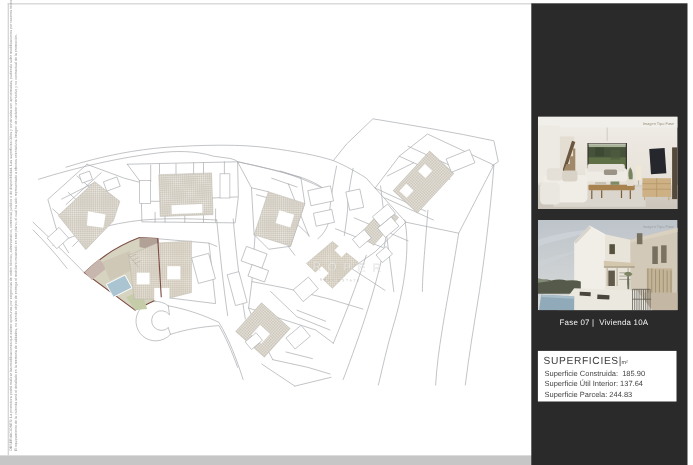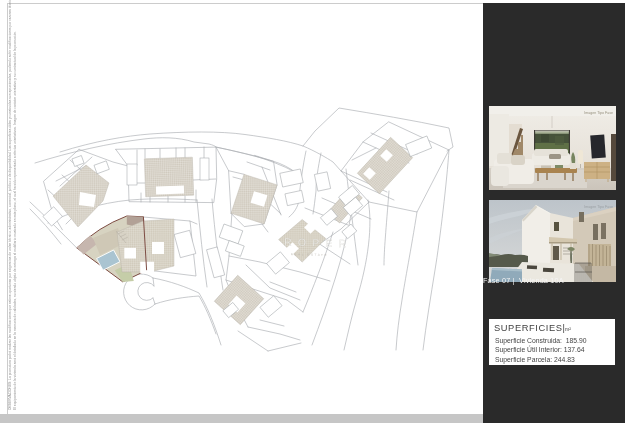--- a/index.html
+++ b/index.html
@@ -278,17 +278,17 @@
 <path d="M81.5,63 q-1,-10 0.5,-14 q1.5,4 1,14 Z" fill="#6e7360"></path>
 <path d="M78,49 q4,-4 8,0 q-2.5,4 -8,0 Z" fill="#7b8463"></path>
 
 <g stroke="#55524a" stroke-width="0.65" fill="none">
 <path d="M86 63 H102 M86 72 H103"></path>
 <path d="M86 63 V82 M88 63 V82 M90 63 V82 M92 63 V82 M94 63 V82 M96 63 V82 M98 63 V82 M100 63 V82 M102 63 V82"></path>
 </g>
 <text x="124" y="7.5" text-anchor="end" font-size="3.6" fill="#9aa0a4" font-family="Liberation Sans">Imagen Tipo Fase</text>
 </svg>
 
-<div class="abs" style="left:483px;top:276px;width:132px;text-align:left;color:#f5f5f5;font-size:7.2px;letter-spacing:0.2px">Fase 07 |&nbsp; Vivienda 10A</div>
+<div class="abs" style="left:483px;top:288px;width:132px;text-align:center;color:#f5f5f5;font-size:7.2px;letter-spacing:0.2px">Fase 07 |&nbsp; Vivienda 10A</div>
 
 <div class="abs" style="left:489px;top:319px;width:126px;height:46px;background:#ffffff"></div>
 <div class="abs" style="left:494px;top:322.5px;color:#404040;font-size:9.3px;letter-spacing:0.6px">SUPERFICIES<span style="letter-spacing:0">|</span><span style="font-size:5px;letter-spacing:0">m²</span></div>
 <div class="abs" style="left:495px;top:336px;color:#454545;font-size:6.8px;line-height:9.3px">Superficie Construida:&nbsp; 185.90<br>Superficie Útil Interior: 137.64<br>Superficie Parcela: 244.83</div>
 
 </body></html>

